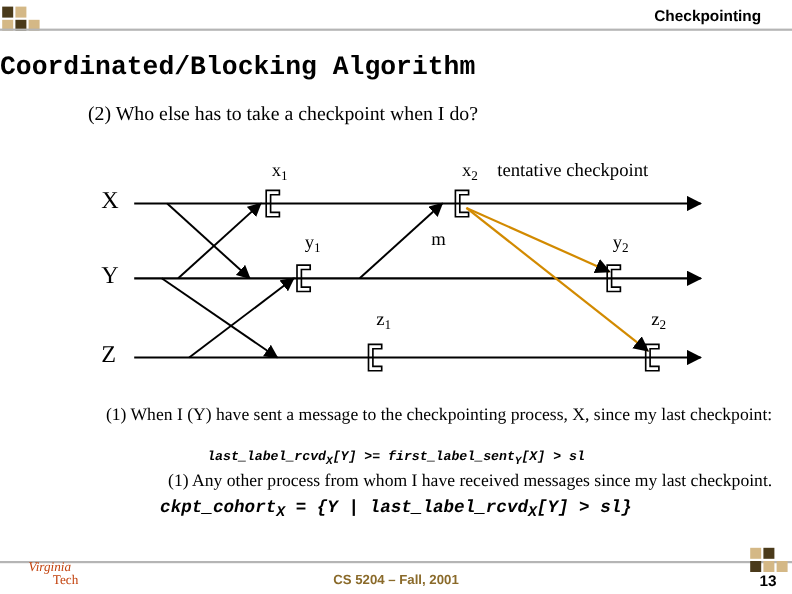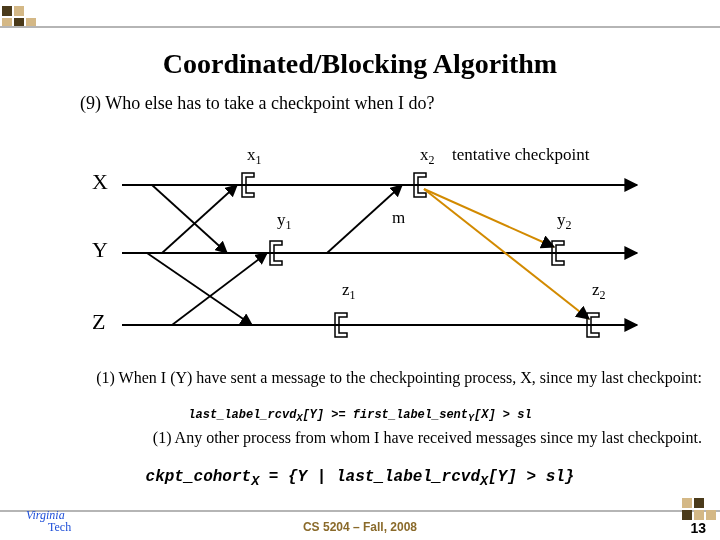--- a/index.html
+++ b/index.html
@@ -21,22 +21,22 @@
   .sq.dark { background: #4a3a1a; }
   .sq.light { background: #d4b886; }
   .header-line { position: absolute; top: 22px; left: 0; right: 0; height: 2px; background: #b5b5b5; }
   .header-label {
     position: absolute; right: 24px; top: 2px;
     font-family: Arial, sans-serif; font-weight: bold; font-size: 14px;
     background: #fff; padding: 0 4px;
   }
   .slide-title {
     position: absolute; top: 48px; left: 0; right: 0;
-    text-align: center;
-    font-family: Liberation Serif, serif; font-weight: bold; font-size: 28px;
+    text-align: left;
+    font-family: Liberation Mono, monospace; font-weight: bold; font-size: 24px;
   }
   .questions {
     position: absolute; top: 92px; left: 80px; right: 60px;
     font-size: 18px; line-height: 1.3;
   }
   .diagram {
     position: absolute; top: 145px; left: 80px; width: 560px; height: 215px; margin-left: 12px;
   }
   .diagram svg { width: 100%; height: 100%; overflow: visible; }
   .proc-label {
@@ -44,29 +44,29 @@
   }
   .tick-label { font-size: 17px; }
   .sub { font-size: 12px; }
   .body-text {
     position: absolute; left: 18px; right: 18px;
     font-size: 16px; line-height: 1.22; text-align: right;
   }
   .body1 { top: 368px; }
   .cond1 { top: 408px; text-align: center; font-style: italic; font-family: "Courier New", monospace; font-weight: bold; font-size: 12px; }
   .body2 { top: 428px; }
-  .cond2 { top: 452px; text-align: center; font-style: italic; font-family: "Courier New", monospace; font-weight: bold; font-size: 16px; left: 60px; right: 60px; margin-top: 16px; }
+  .cond2 { top: 452px; text-align: center; font-style: italic; font-family: "Courier New", monospace; font-weight: bold; font-size: 16px; left: 60px; right: 60px; }
   .footer {
     position: absolute; bottom: 0; left: 0; right: 0; height: 44px;
   }
   .footer-line { position: absolute; top: 14px; left: 0; right: 0; height: 2px; background: #b5b5b5; }
   .footer-squares { position: absolute; right: 2px; top: 0; }
   .footer-logo {
     position: absolute; left: 26px; bottom: 6px;
-    font-family: Georgia, serif; font-size: 12px; color: #1d4ed8;
+    font-family: Georgia, serif; font-size: 12px; color: #c2410c;
     line-height: 1.05;
   }
   .footer-logo .v { font-style: italic; }
   .footer-center {
     position: absolute; left: 0; right: 0; bottom: 6px;
     text-align: center; font-family: Arial, sans-serif;
     font-size: 12px; font-weight: bold; color: #8a6a2a;
   }
   .page-num {
     position: absolute; right: 14px; bottom: 4px;
@@ -78,26 +78,27 @@
 
 <div class="header-bar">
   <div class="header-squares">
     <div class="sq dark" style="left:2px;  top:2px;"></div>
     <div class="sq light" style="left:14px; top:2px;"></div>
     <div class="sq light" style="left:2px;  top:14px;"></div>
     <div class="sq dark" style="left:14px; top:14px;"></div>
     <div class="sq light" style="left:26px; top:14px;"></div>
   </div>
   <div class="header-line"></div>
+  <div class="header-label">Checkpointing</div>
 </div>
 
 <div class="slide-title">Coordinated/Blocking Algorithm</div>
 
 <div class="questions">
-  <div>(9) Who else has to take a checkpoint when I do?</div>
+  <div>(2) Who else has to take a checkpoint when I do?</div>
 </div>
 
 <div class="diagram">
   <svg viewBox="0 0 560 215">
     <defs>
       <marker id="arrow" viewBox="0 0 10 10" refX="9" refY="5" markerWidth="7" markerHeight="7" orient="auto-start-reverse">
         <path d="M 0 0 L 10 5 L 0 10 z" fill="#000"></path>
       </marker>
     </defs>
 
@@ -160,15 +161,15 @@
     <div class="sq light" style="right:26px; top:2px;"></div>
     <div class="sq dark" style="right:14px; top:2px;"></div>
     <div class="sq dark" style="right:26px; top:14px;"></div>
     <div class="sq light" style="right:14px; top:14px;"></div>
     <div class="sq light" style="right:2px;  top:14px;"></div>
   </div>
   <div class="footer-logo">
     <span class="v">Virginia</span><br>
     <span style="margin-left:22px;">Tech</span>
   </div>
-  <div class="footer-center">CS 5204 – Fall, 2008</div>
+  <div class="footer-center">CS 5204 – Fall, 2001</div>
   <div class="page-num">13</div>
 </div>
 
 </body></html>

